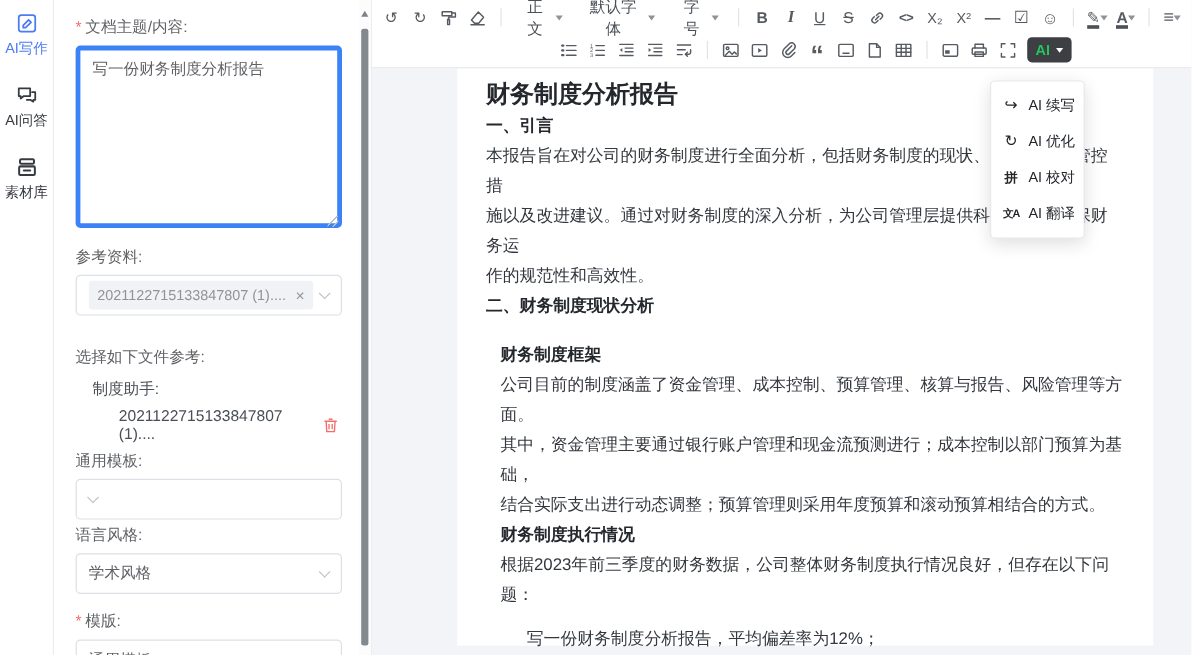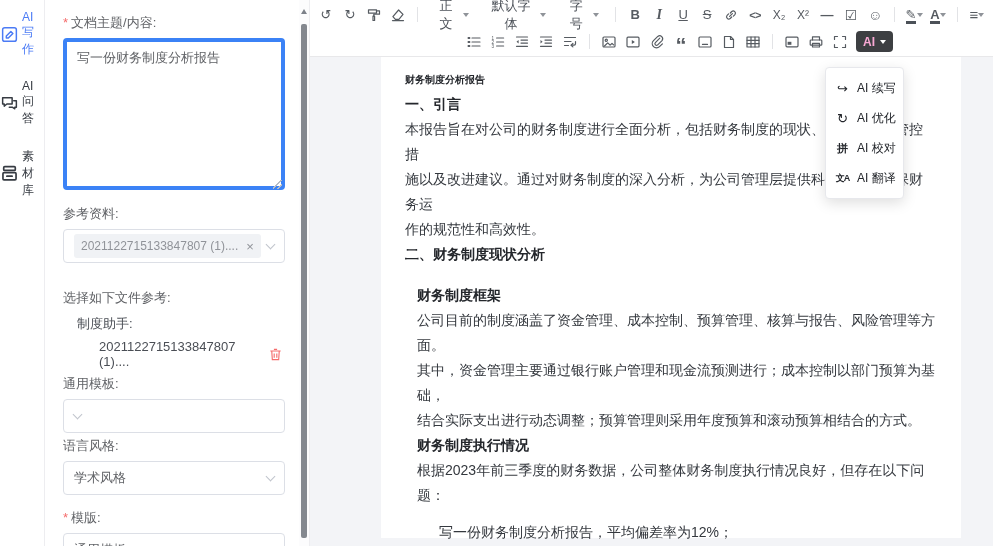--- a/index.html
+++ b/index.html
@@ -2,21 +2,21 @@
 <html style="--primary: #4b7bf5; --danger: #f56c6c; --aibg: #3d3f42;"><head>
 <meta charset="utf-8">
 <style>
   *{box-sizing:border-box;margin:0;padding:0}
   html,body{width:993px;height:546px;overflow:hidden}
   body{font-family:"Liberation Sans","DejaVu Sans",sans-serif;background:#fff;color:#303133;font-size:13px}
   .app{display:flex;width:993px;height:546px}
 
   
   .rail{width:45px;flex:0 0 45px;border-right:1px solid #ededf0;padding-top:10px;display:flex;flex-direction:column;align-items:center;gap:21px;background:#fff}
-  .rail-item{display:flex;flex-direction:row;align-items:center;gap:3px;font-size:12px;color:#363b42;cursor:pointer}
+  .rail-item{display:flex;flex-direction:column;align-items:center;gap:3px;font-size:12px;color:#363b42;cursor:pointer}
   .rail-item.active{color:var(--primary)}
   .rail-item svg{display:block}
 
   
   .panel{width:265px;flex:0 0 265px;position:relative;border-right:1px solid #ededf0;padding:2px 24px 0 18px;background:#fff}
   .form-label{font-size:13px;color:#606266;margin-top:12px;margin-bottom:6px}
   .star{color:var(--danger);margin-right:3px}
   .ta-wrap{position:relative;margin-top:2px}
   .topic-area{width:100%;height:152px;border:4px solid #3b82f6;border-radius:4px;padding:6px 10px;font-size:13px;color:#606266;line-height:20px;resize:none;outline:none;font-family:inherit}
   .ta-handle{position:absolute;right:3px;bottom:4px;width:9px;height:9px;background:
@@ -51,27 +51,27 @@
   .tb-underline{text-decoration:underline}
   .tb-strikethrough{text-decoration:line-through}
   .tb-inline-code{font-size:11px;font-weight:700;letter-spacing:-.5px}
   .tb-subscript,.tb-superscript{font-size:12px}
   .tb-horizontal-rule{font-weight:700}
   .tb-task-list,.tb-emoji{font-size:14px}
   .tb-blockquote{font-size:22px;line-height:8px;padding-top:9px;font-weight:700}
   .tb-highlight-color::after,.tb-font-color::after{content:"";position:absolute;left:4px;right:10px;bottom:2px;height:2.5px;background:#4c5158}
   .tb-font-color{font-weight:600}
   .tb-align{font-size:15px}
-  .ai-btn{border:none;display:flex;align-items:center;gap:5px;background:var(--aibg);color:#f9a8d4;border-radius:4px;height:21px;padding:0 7px;font-size:12px;font-weight:700;margin-left:4px;cursor:pointer;font-family:inherit}
+  .ai-btn{border:none;display:flex;align-items:center;gap:5px;background:var(--aibg);color:#22c55e;border-radius:4px;height:21px;padding:0 7px;font-size:12px;font-weight:700;margin-left:4px;cursor:pointer;font-family:inherit}
 
   .canvas{flex:1;position:relative;padding-left:71px;overflow:hidden}
   .page{width:580px;height:481px;background:#fff;padding:10px 26px 0 24px;font-size:14px;line-height:25px;color:#34383e}
   .blk{margin:0}
   .b-h{font-weight:700;color:#24272c}
-  .b-big{font-size:10px}
+  .b-big{font-size:20px}
   .ind1{padding-left:12px}
   .ind2{padding-left:34px}
 
   
   .ai-menu{position:absolute;left:515px;top:10px;width:79px;background:#fff;border:1px solid #e7e8ec;border-radius:4px;box-shadow:0 4px 14px rgba(0,0,0,.13);padding:5px 0;z-index:5}
   .ai-mi{height:30px;display:flex;align-items:center;gap:7px;padding:0 9px;font-size:12px;color:#23262b;cursor:pointer;white-space:nowrap}
   .mi-ic{width:15px;text-align:center;font-size:13px;flex:0 0 15px}
   .mi-proofread .mi-ic{font-size:11px;font-weight:700}
   .mi-translate .mi-ic{font-size:9px;font-weight:700;letter-spacing:-1px}
 </style>

